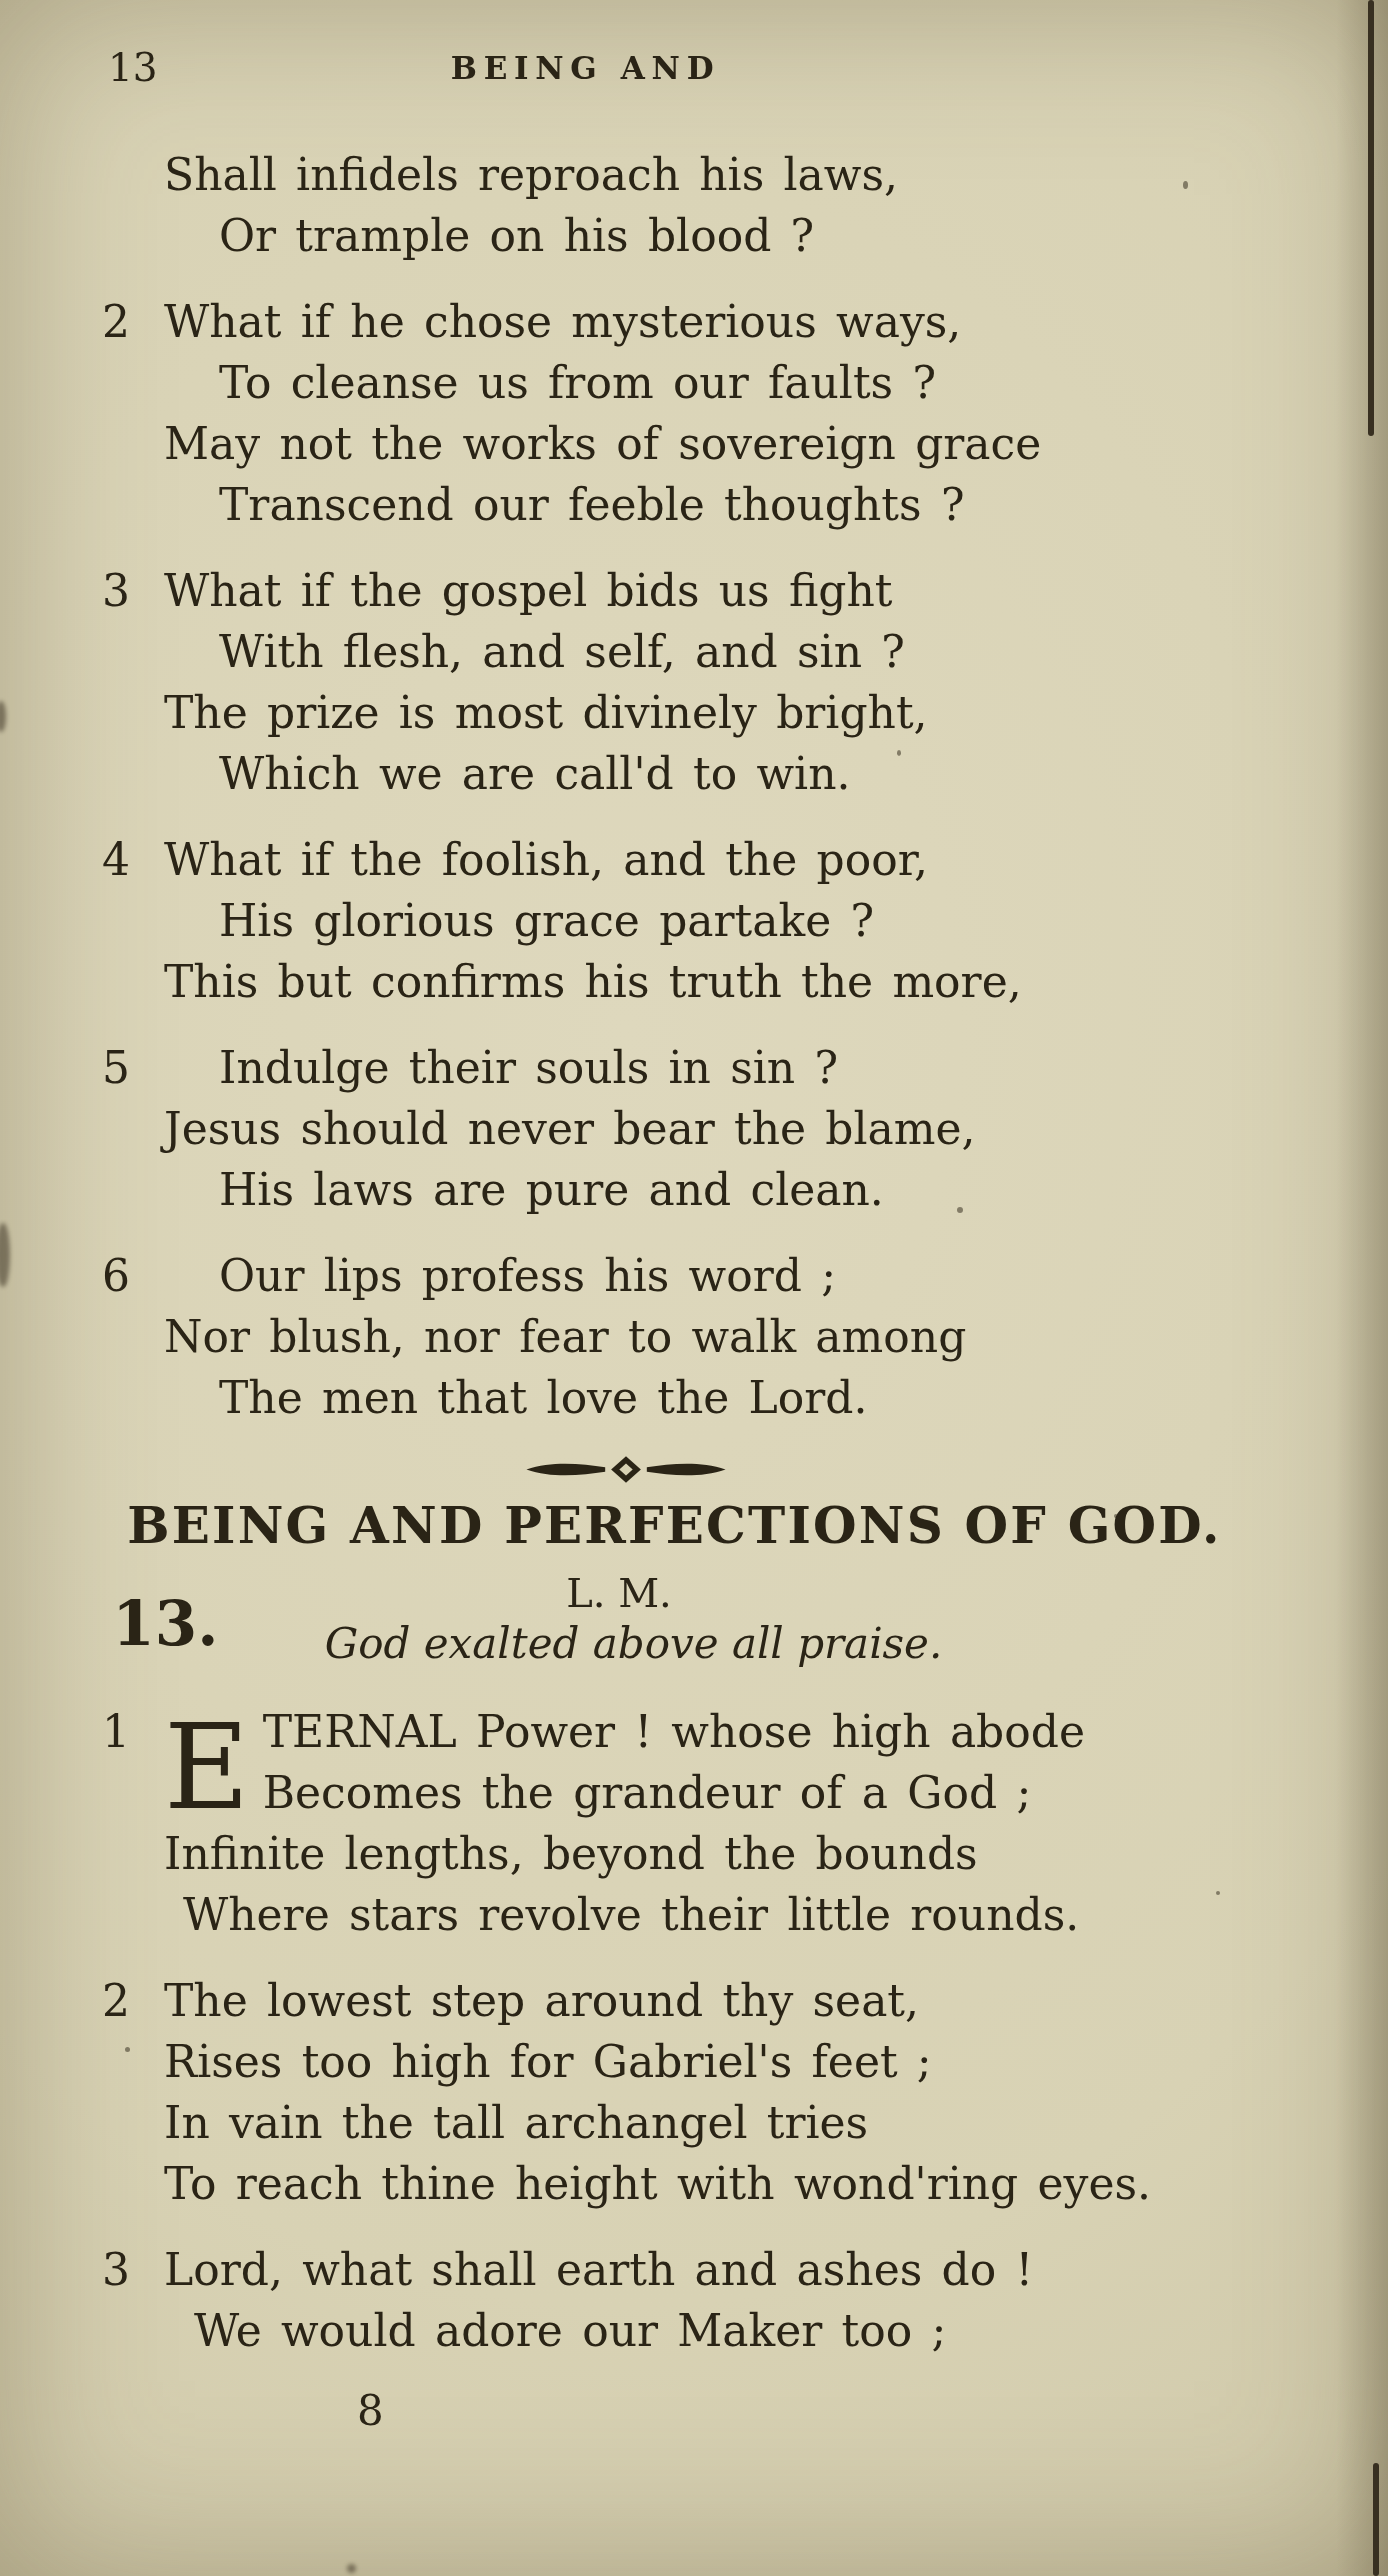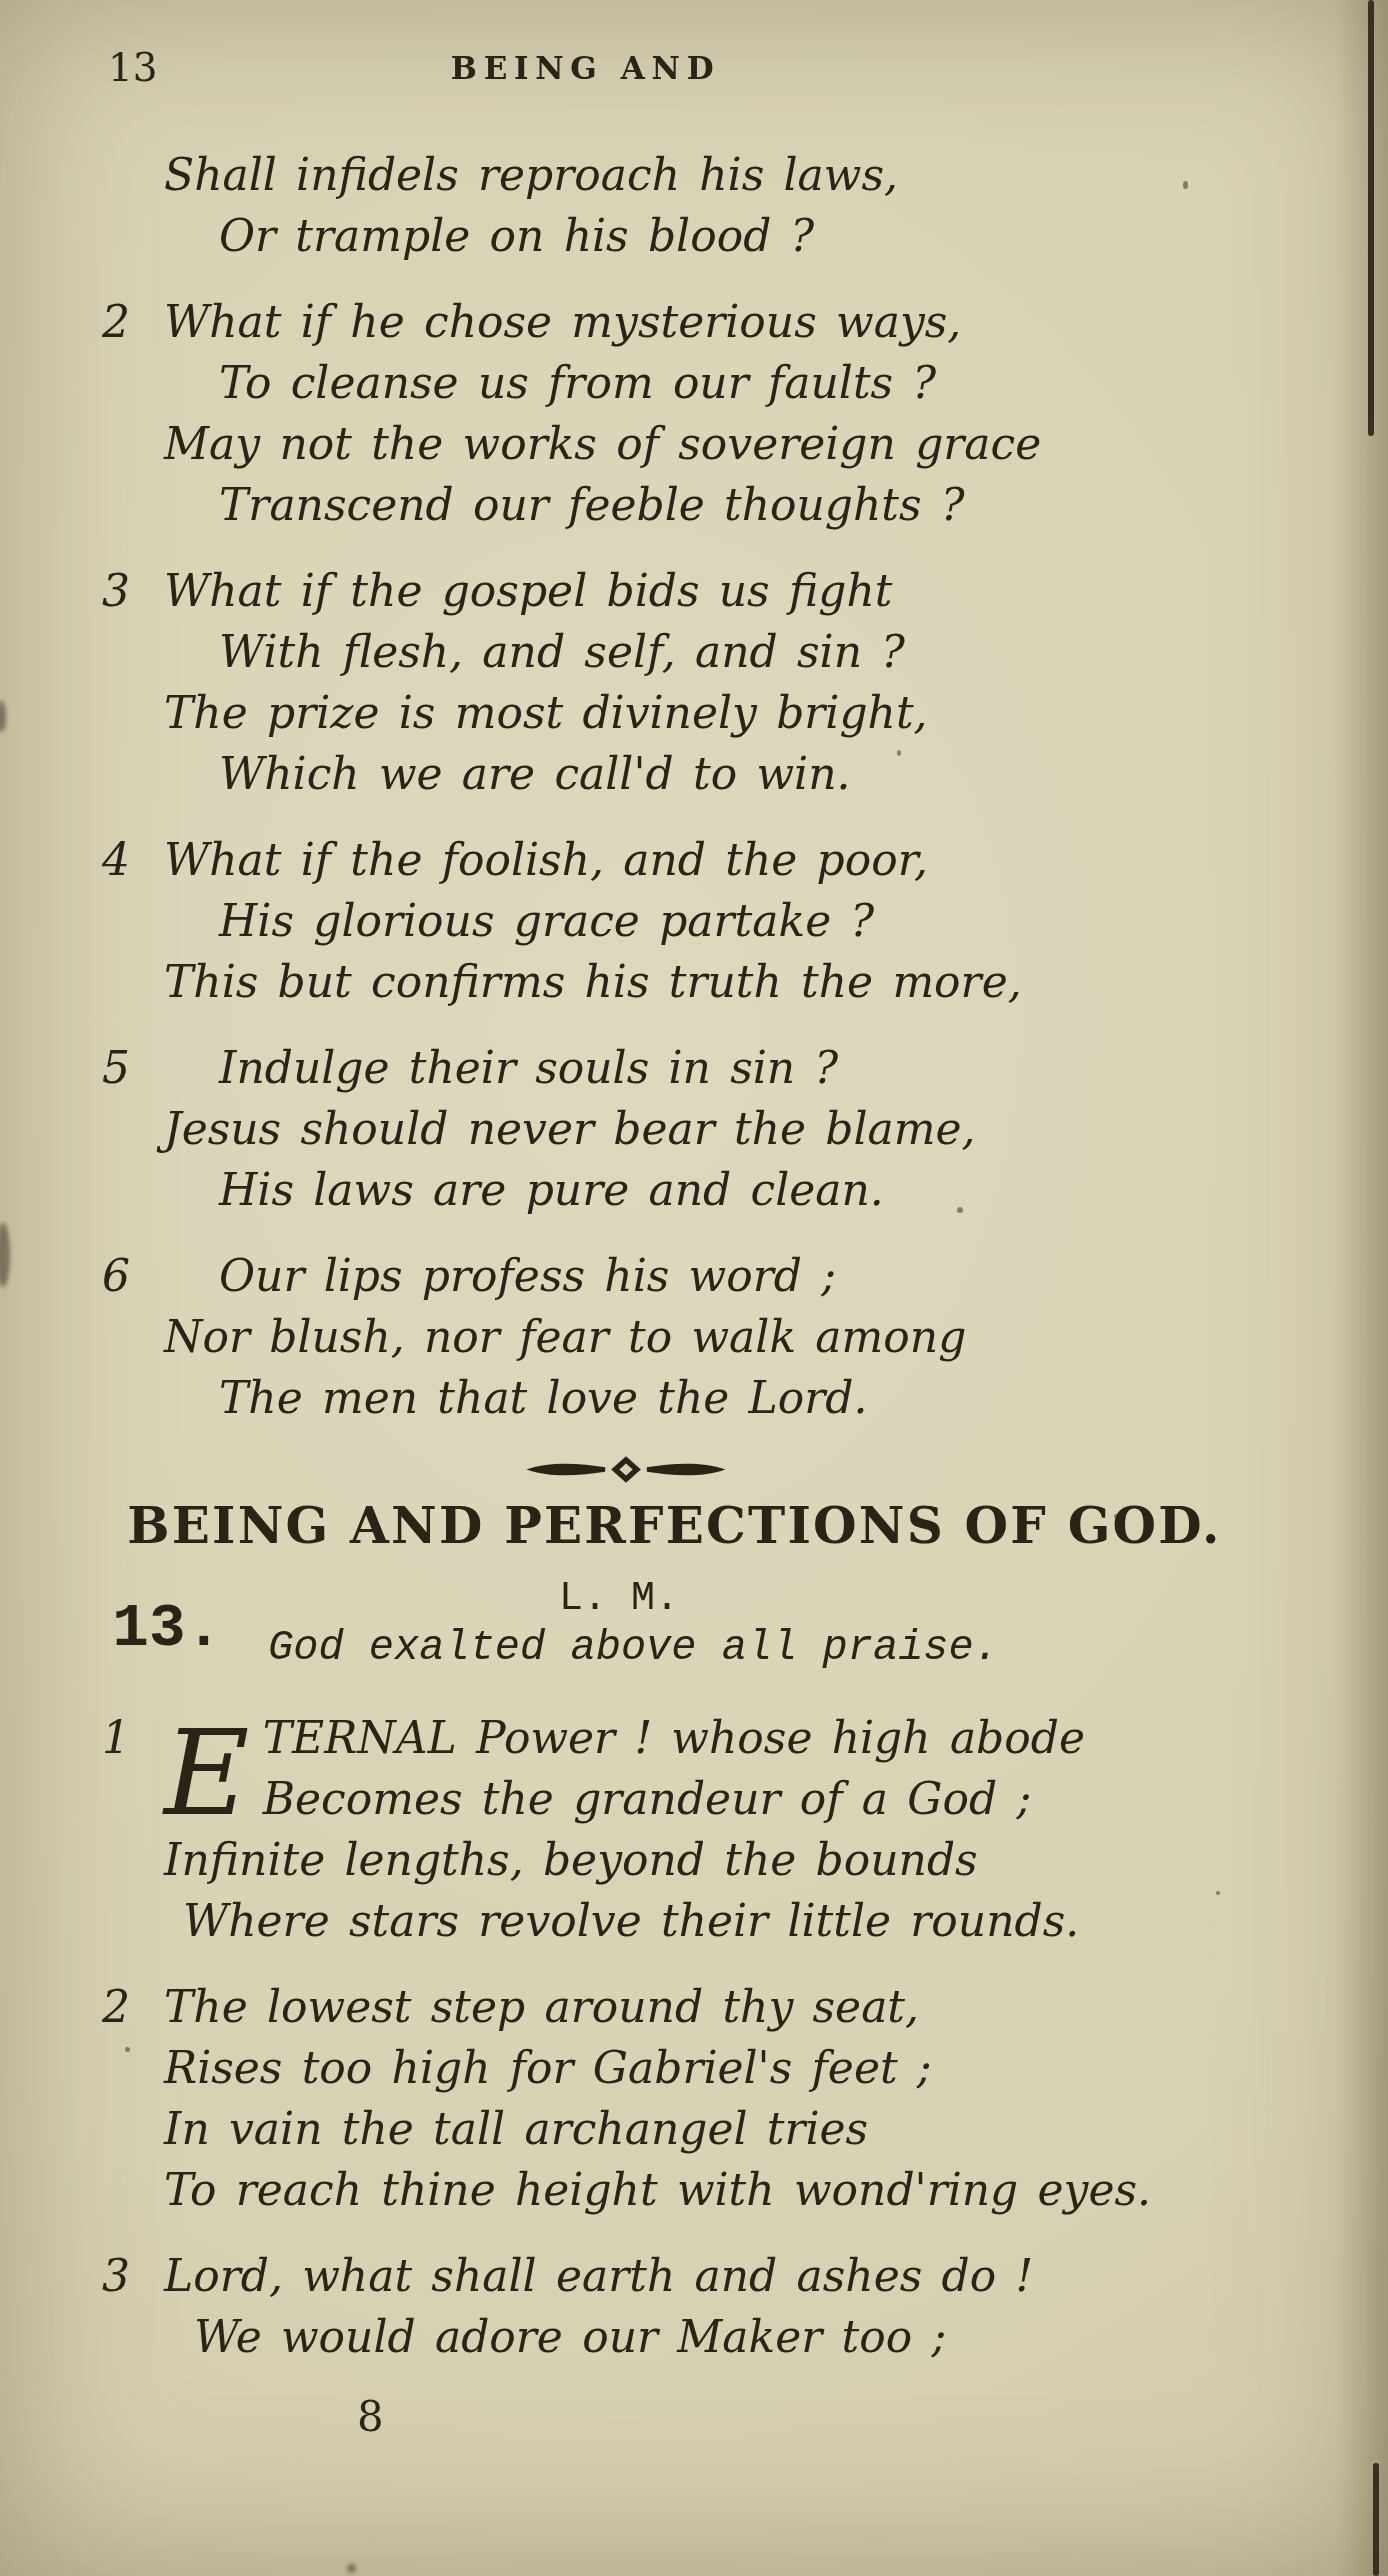--- a/index.html
+++ b/index.html
@@ -11,36 +11,36 @@
     font-family:"DejaVu Serif","Liberation Serif",serif;
     color:#2a2416;
   }
   .content { position:absolute; left:96px; top:43px; width:1157px; }
 
   .page-header { position:relative; height:83px; }
   .pagenum { position:absolute; left:12px; top:1.5px; font-size:39px; }
   .running { position:absolute; left:282px; top:7.4px; width:415px; text-align:center;
              font-size:31px; font-weight:bold; letter-spacing:6.7px; }
 
-  .hymn { margin-top:18px;font-style:italic; }
+  .hymn { margin-top:18px; }
   .stanza { position:relative; padding-left:68px; margin-bottom:25px;
             font-size:44px; line-height:61px; word-spacing:.12em; }
   .num { position:absolute; left:6px; top:0; }
   .ln { white-space:nowrap; }
   .ln.ind { margin-left:55px; }
   .ln.i26 { margin-left:19px; }
   .ln.i40 { margin-left:30px; }
   .clr { clear:left; }
 
   .ornament { width:208px; margin:7.4px 0 0 426px; }
 
   .section-title { text-align:center; font-size:50px; font-weight:bold;
                    letter-spacing:2.2px; margin-top:7.4px; white-space:nowrap; }
 
-  .hymn-head { position:relative; margin-top:21px; height:113px;font-family:Liberation Mono, monospace; }
+  .hymn-head { position:relative; margin-top:15px; height:113px; }
   .hymn-number { position:absolute; left:16.3px; top:18px; font-size:61px; font-weight:bold; }
   .meter { text-align:center; font-size:40px; padding-right:111px; }
   .subtitle { text-align:center; font-style:italic; font-size:42px; padding-right:82px; margin-top:3px; }
 
   .dropcap { float:left; font-size:117px; line-height:1; height:108px;
              margin:7.4px 13.3px 0 0; }
 
   .sig { margin-top:0px; padding-left:261px; font-size:42px; }
 
   

